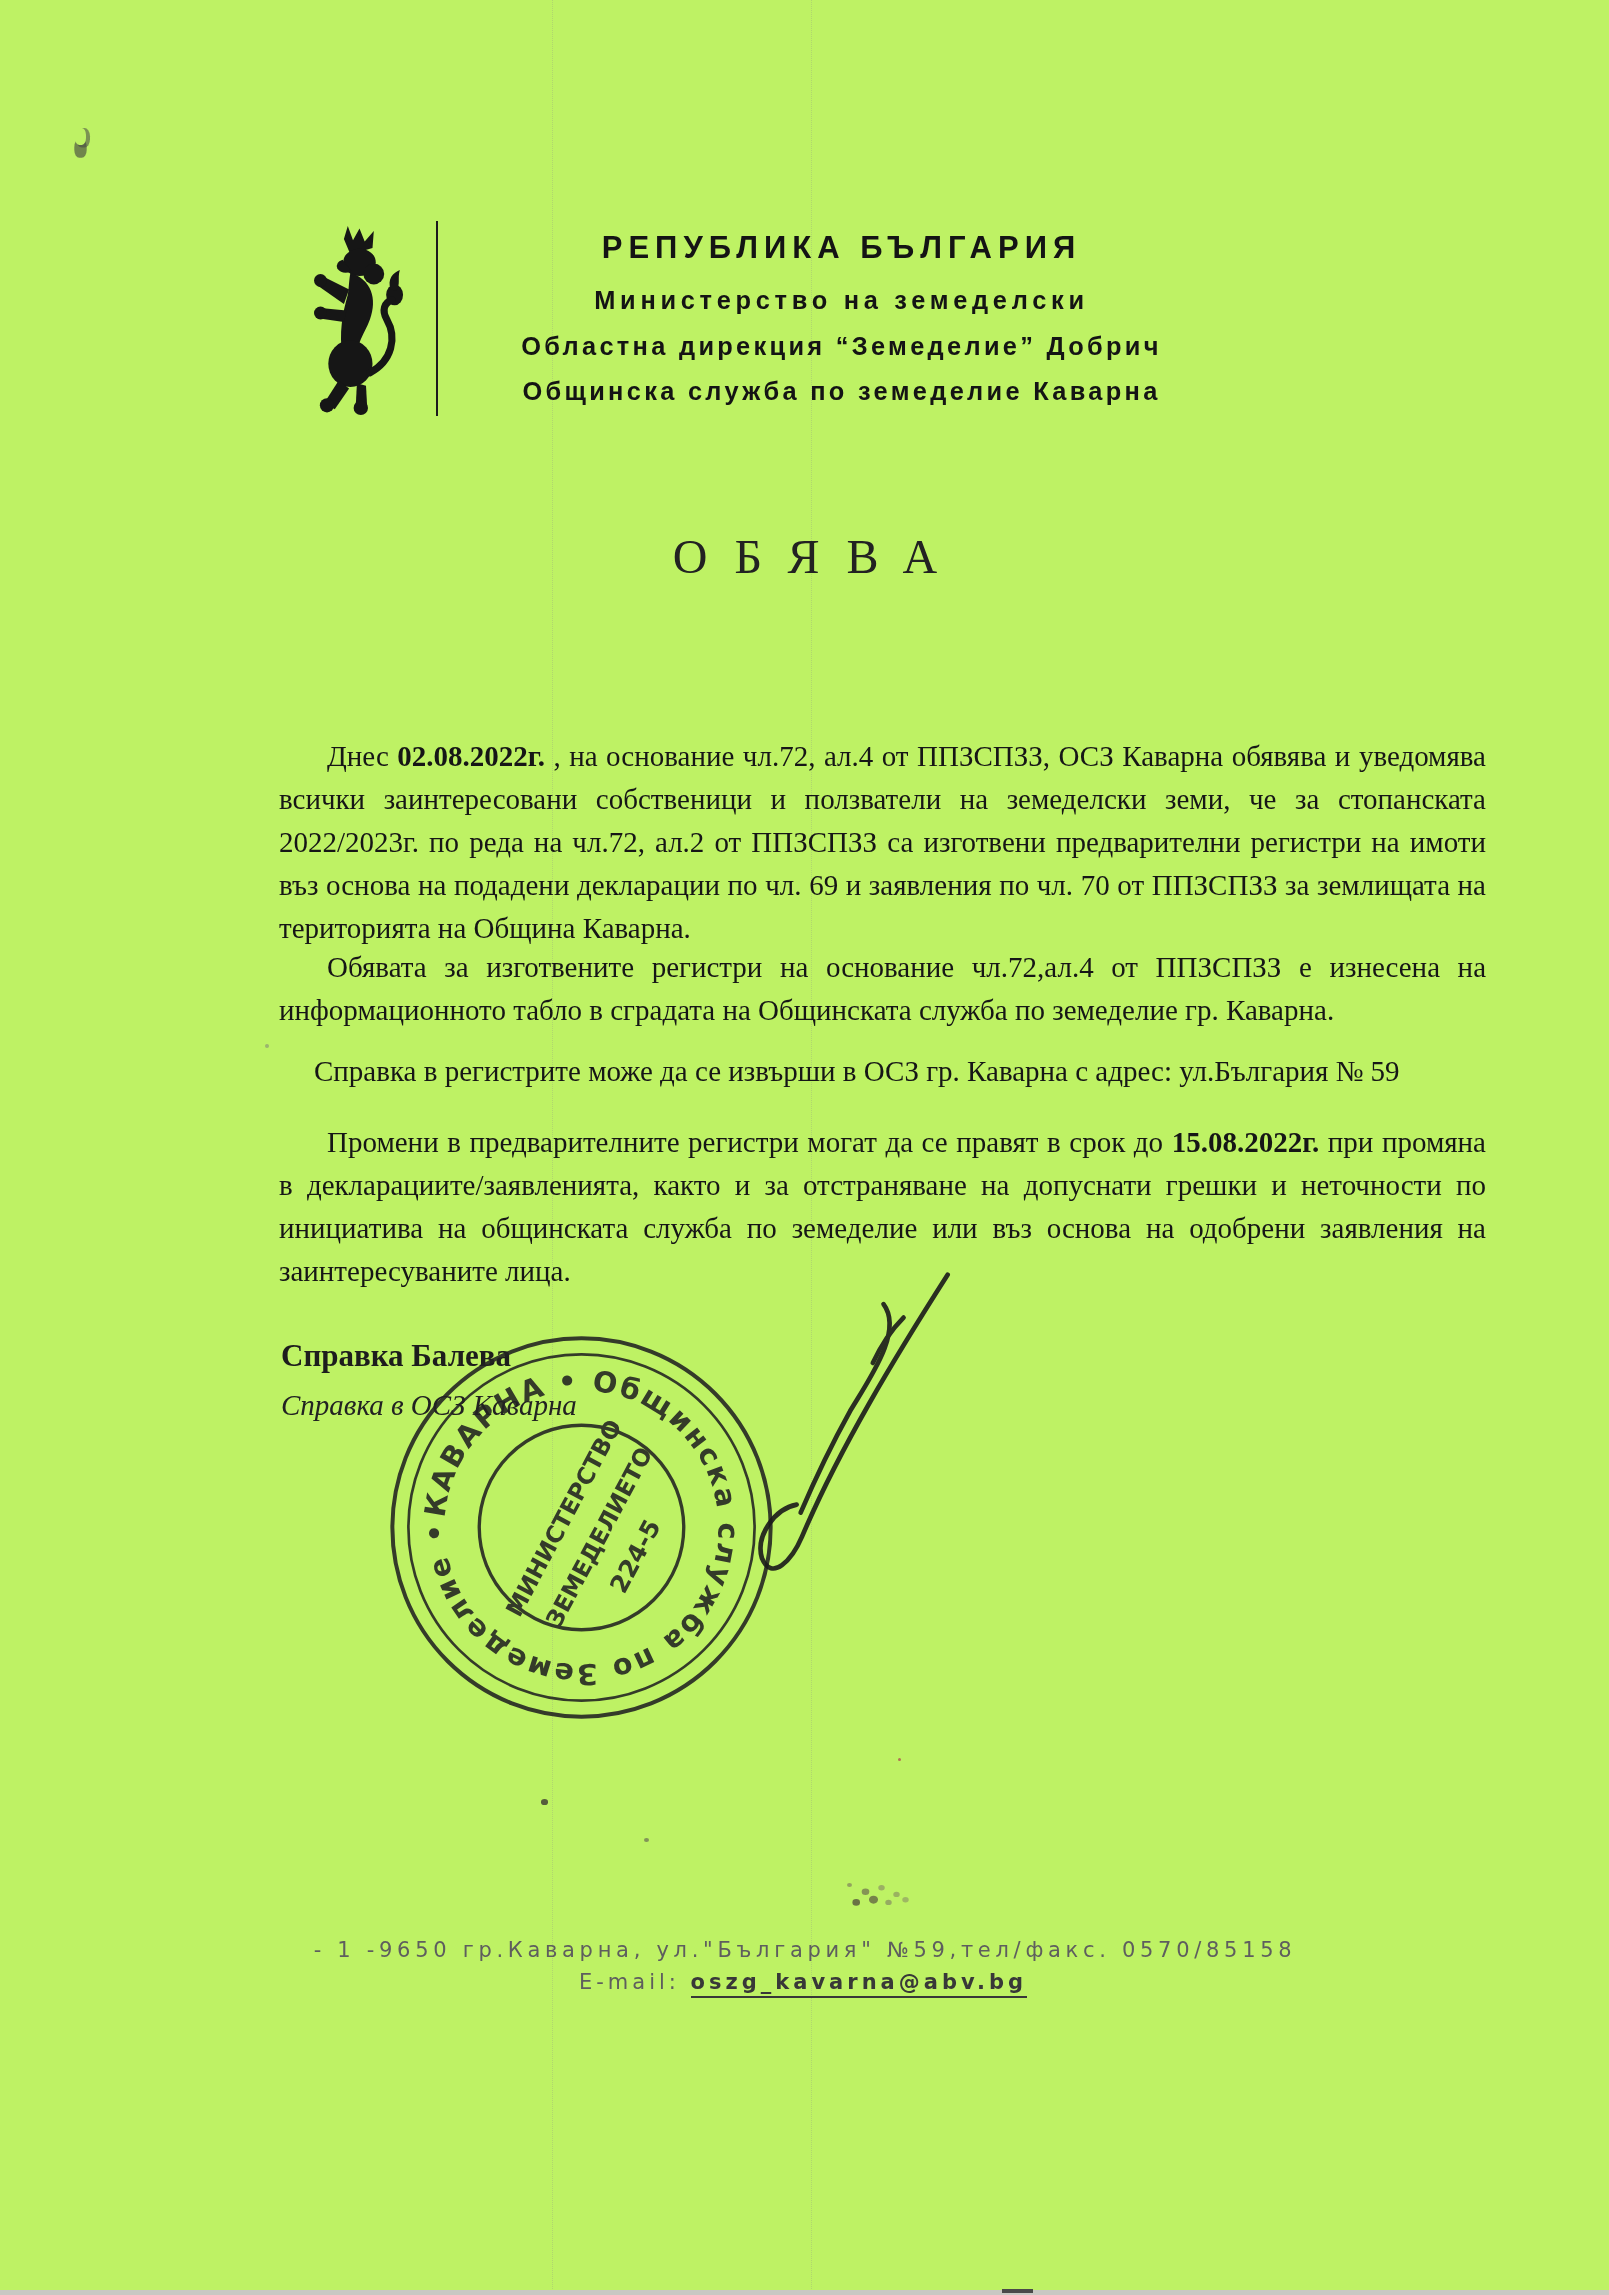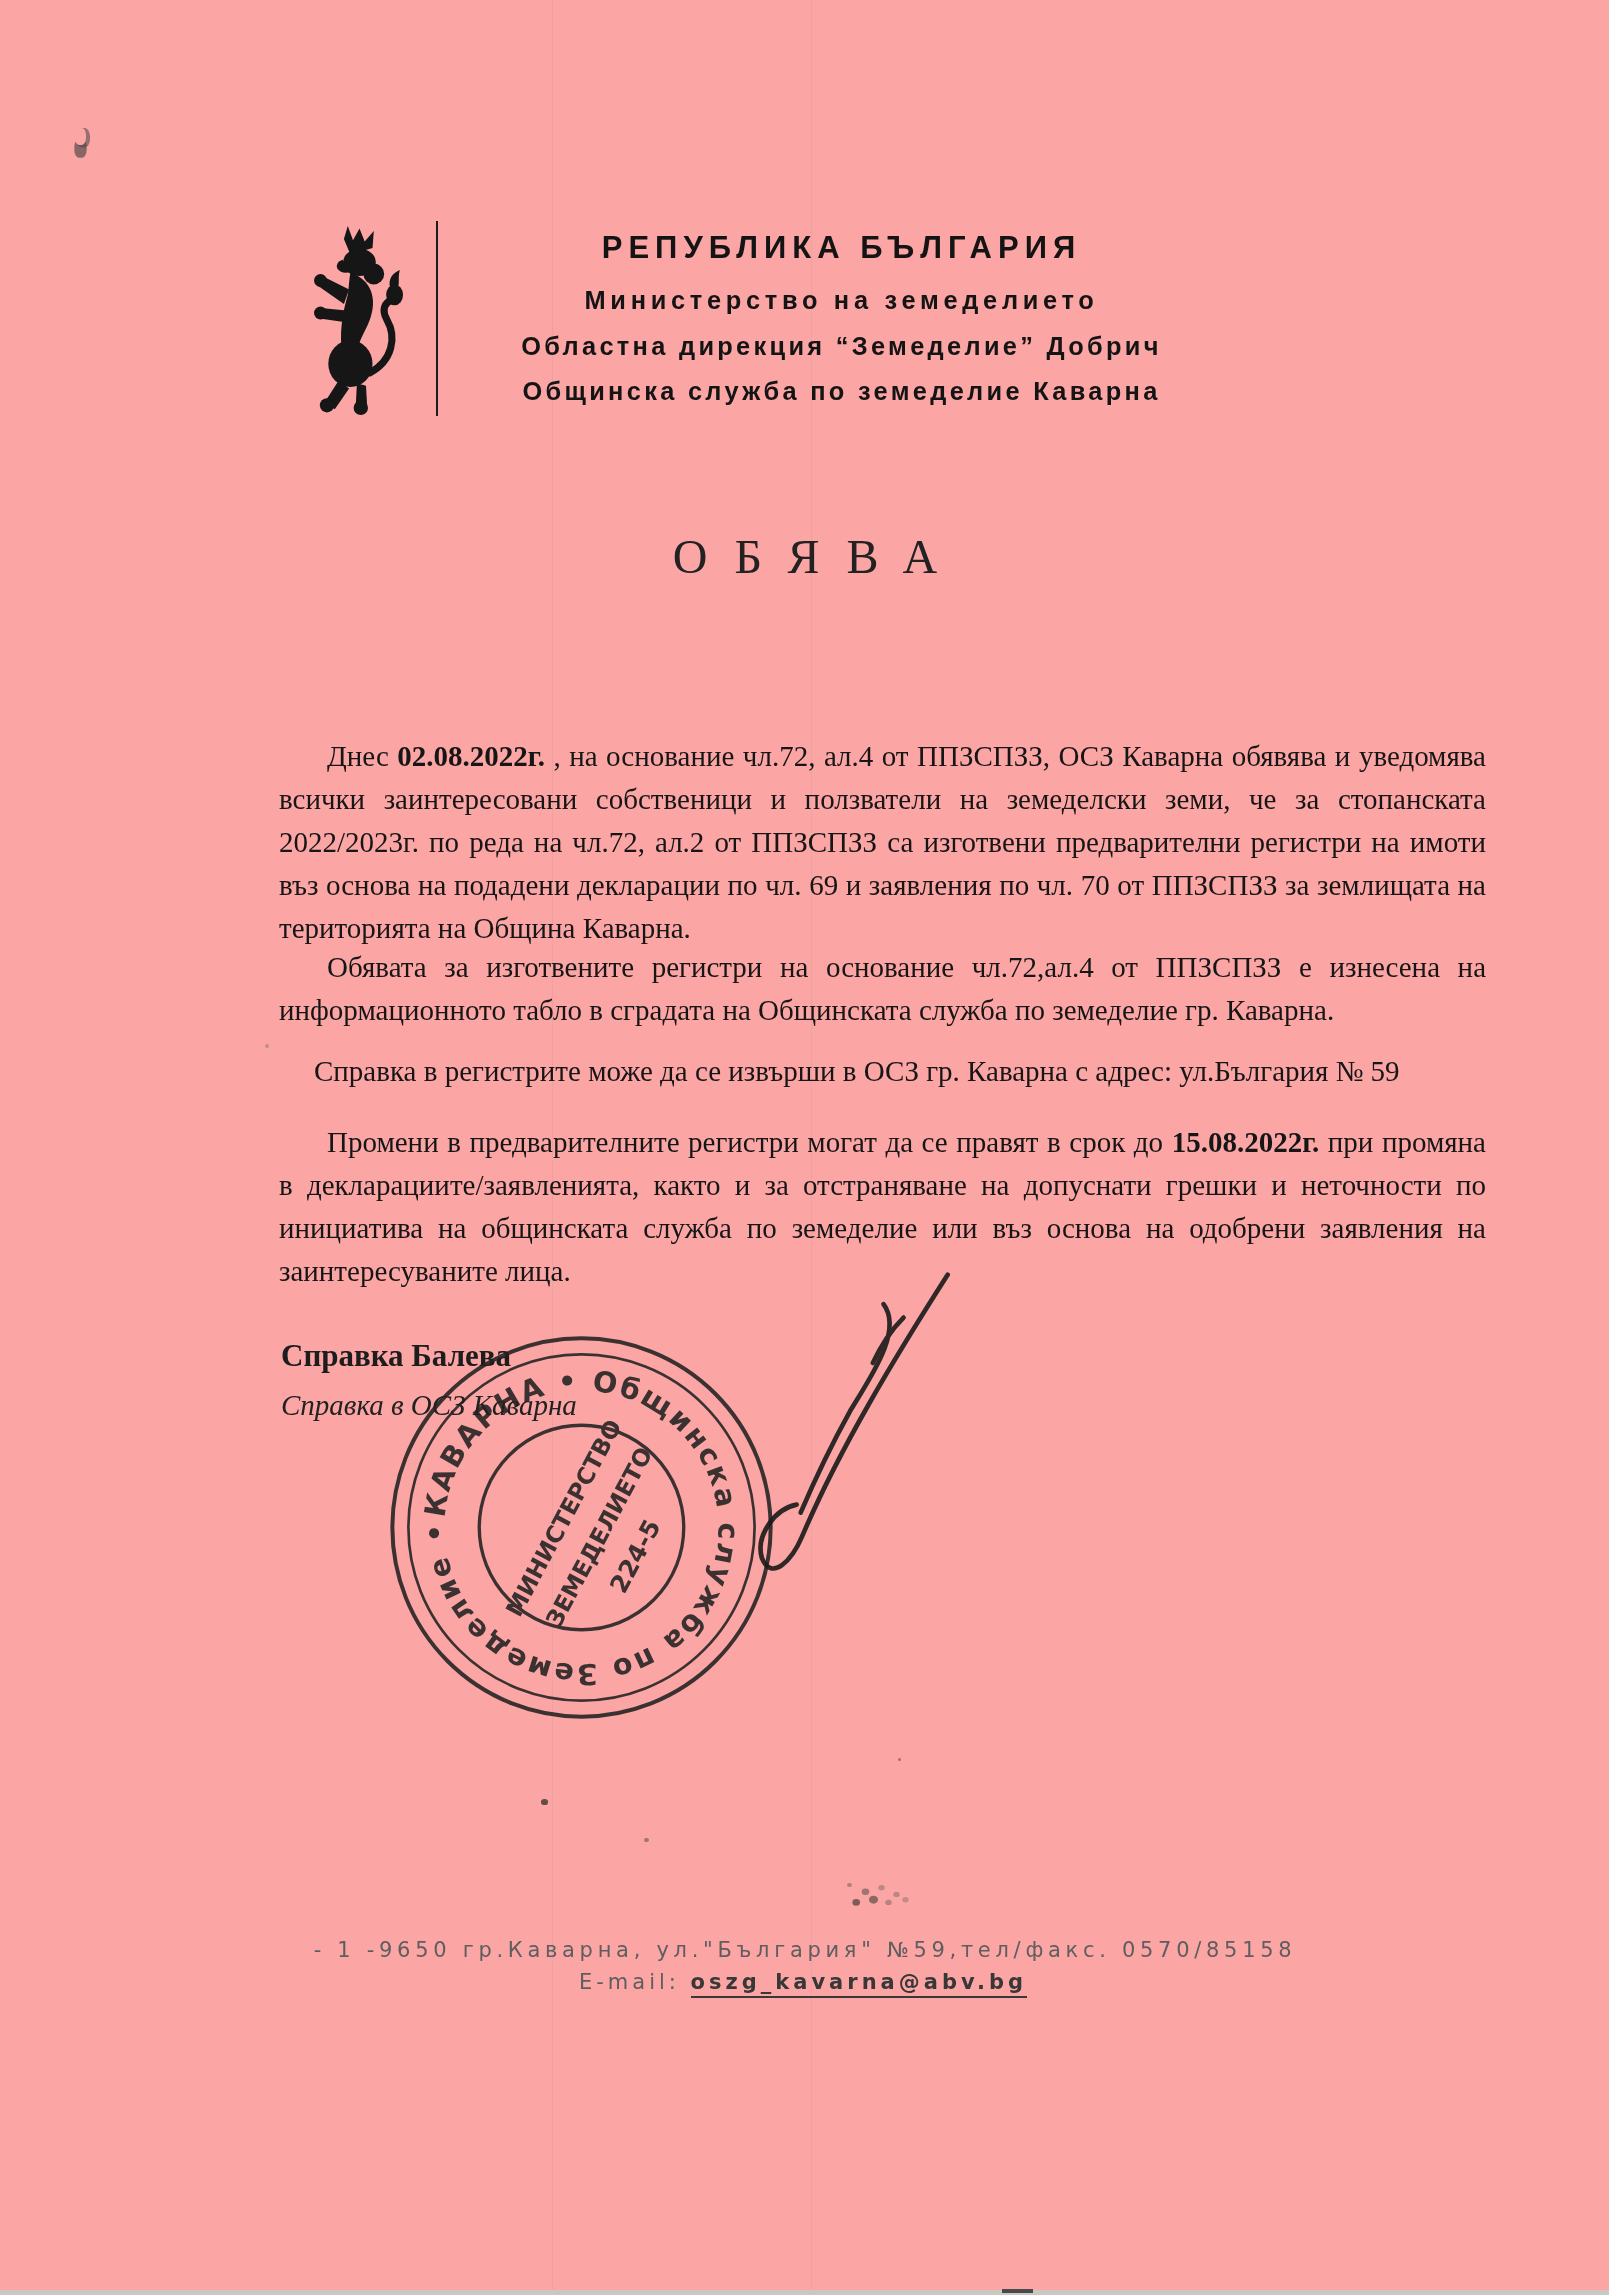--- a/index.html
+++ b/index.html
@@ -1,20 +1,20 @@
 <!DOCTYPE html>
 <html lang="bg" style="font-size:10.7px"><head>
 <meta charset="utf-8">
 <style>
   html,body { margin:0; padding:0; background:#8a8a8a; }
   .page {
     position:relative;
     width:1610px; height:2295px;
     margin:0 auto;
-    background:#fca5a5;
+    background:#bef264;
     overflow:hidden;
     font-family:"Liberation Serif", serif;
     color:#1a1a1a;
   }
   
   .fold { position:absolute; top:0; bottom:0; width:0; border-left:1.3px dotted rgba(140,140,140,.28); }
   .fold.f1 { left:552px; }
   .fold.f2 { left:811px; }
 
   
@@ -121,21 +121,21 @@
       <ellipse cx="164" cy="112" rx="13" ry="16"></ellipse>
       <path d="M158,104 C152,88 162,78 172,74 C168,88 174,96 166,106 Z"></path>
     </g>
     <path d="M126,232 C160,214 168,178 152,150 C144,136 148,124 160,120" fill="none" stroke="#161616" stroke-width="11" stroke-linecap="round"></path>
   </svg>
 
   <div class="hsep"></div>
 
   <div class="header-block">
     <div class="h-country">РЕПУБЛИКА БЪЛГАРИЯ</div>
-    <div class="h-line2">Министерство на земеделието</div>
+    <div class="h-line2">Министерство на земеделски</div>
     <div class="h-line3">Областна дирекция “Земеделие” Добрич</div>
     <div class="h-line4">Общинска служба по земеделие Каварна</div>
   </div>
 
   <div class="doc-title">ОБЯВА</div>
 
   <p class="para p1"><span>Днес </span><b>02.08.2022г.</b><span> , на основание чл.72, ал.4 от ППЗСПЗЗ, ОСЗ Каварна обявява и уведомява всички заинтересовани собственици и ползватели на земеделски земи, че за стопанската 2022/2023г. по реда на чл.72, ал.2 от ППЗСПЗЗ са изготвени предварителни регистри на имоти въз основа на подадени декларации по чл. 69 и заявления по чл. 70 от ППЗСПЗЗ за землищата на територията на Община Каварна.</span></p>
 
   <p class="para p2">Обявата за изготвените регистри на основание чл.72,ал.4 от ППЗСПЗЗ е изнесена на информационното табло в сградата на Общинската служба по земеделие гр. Каварна.</p>
 

